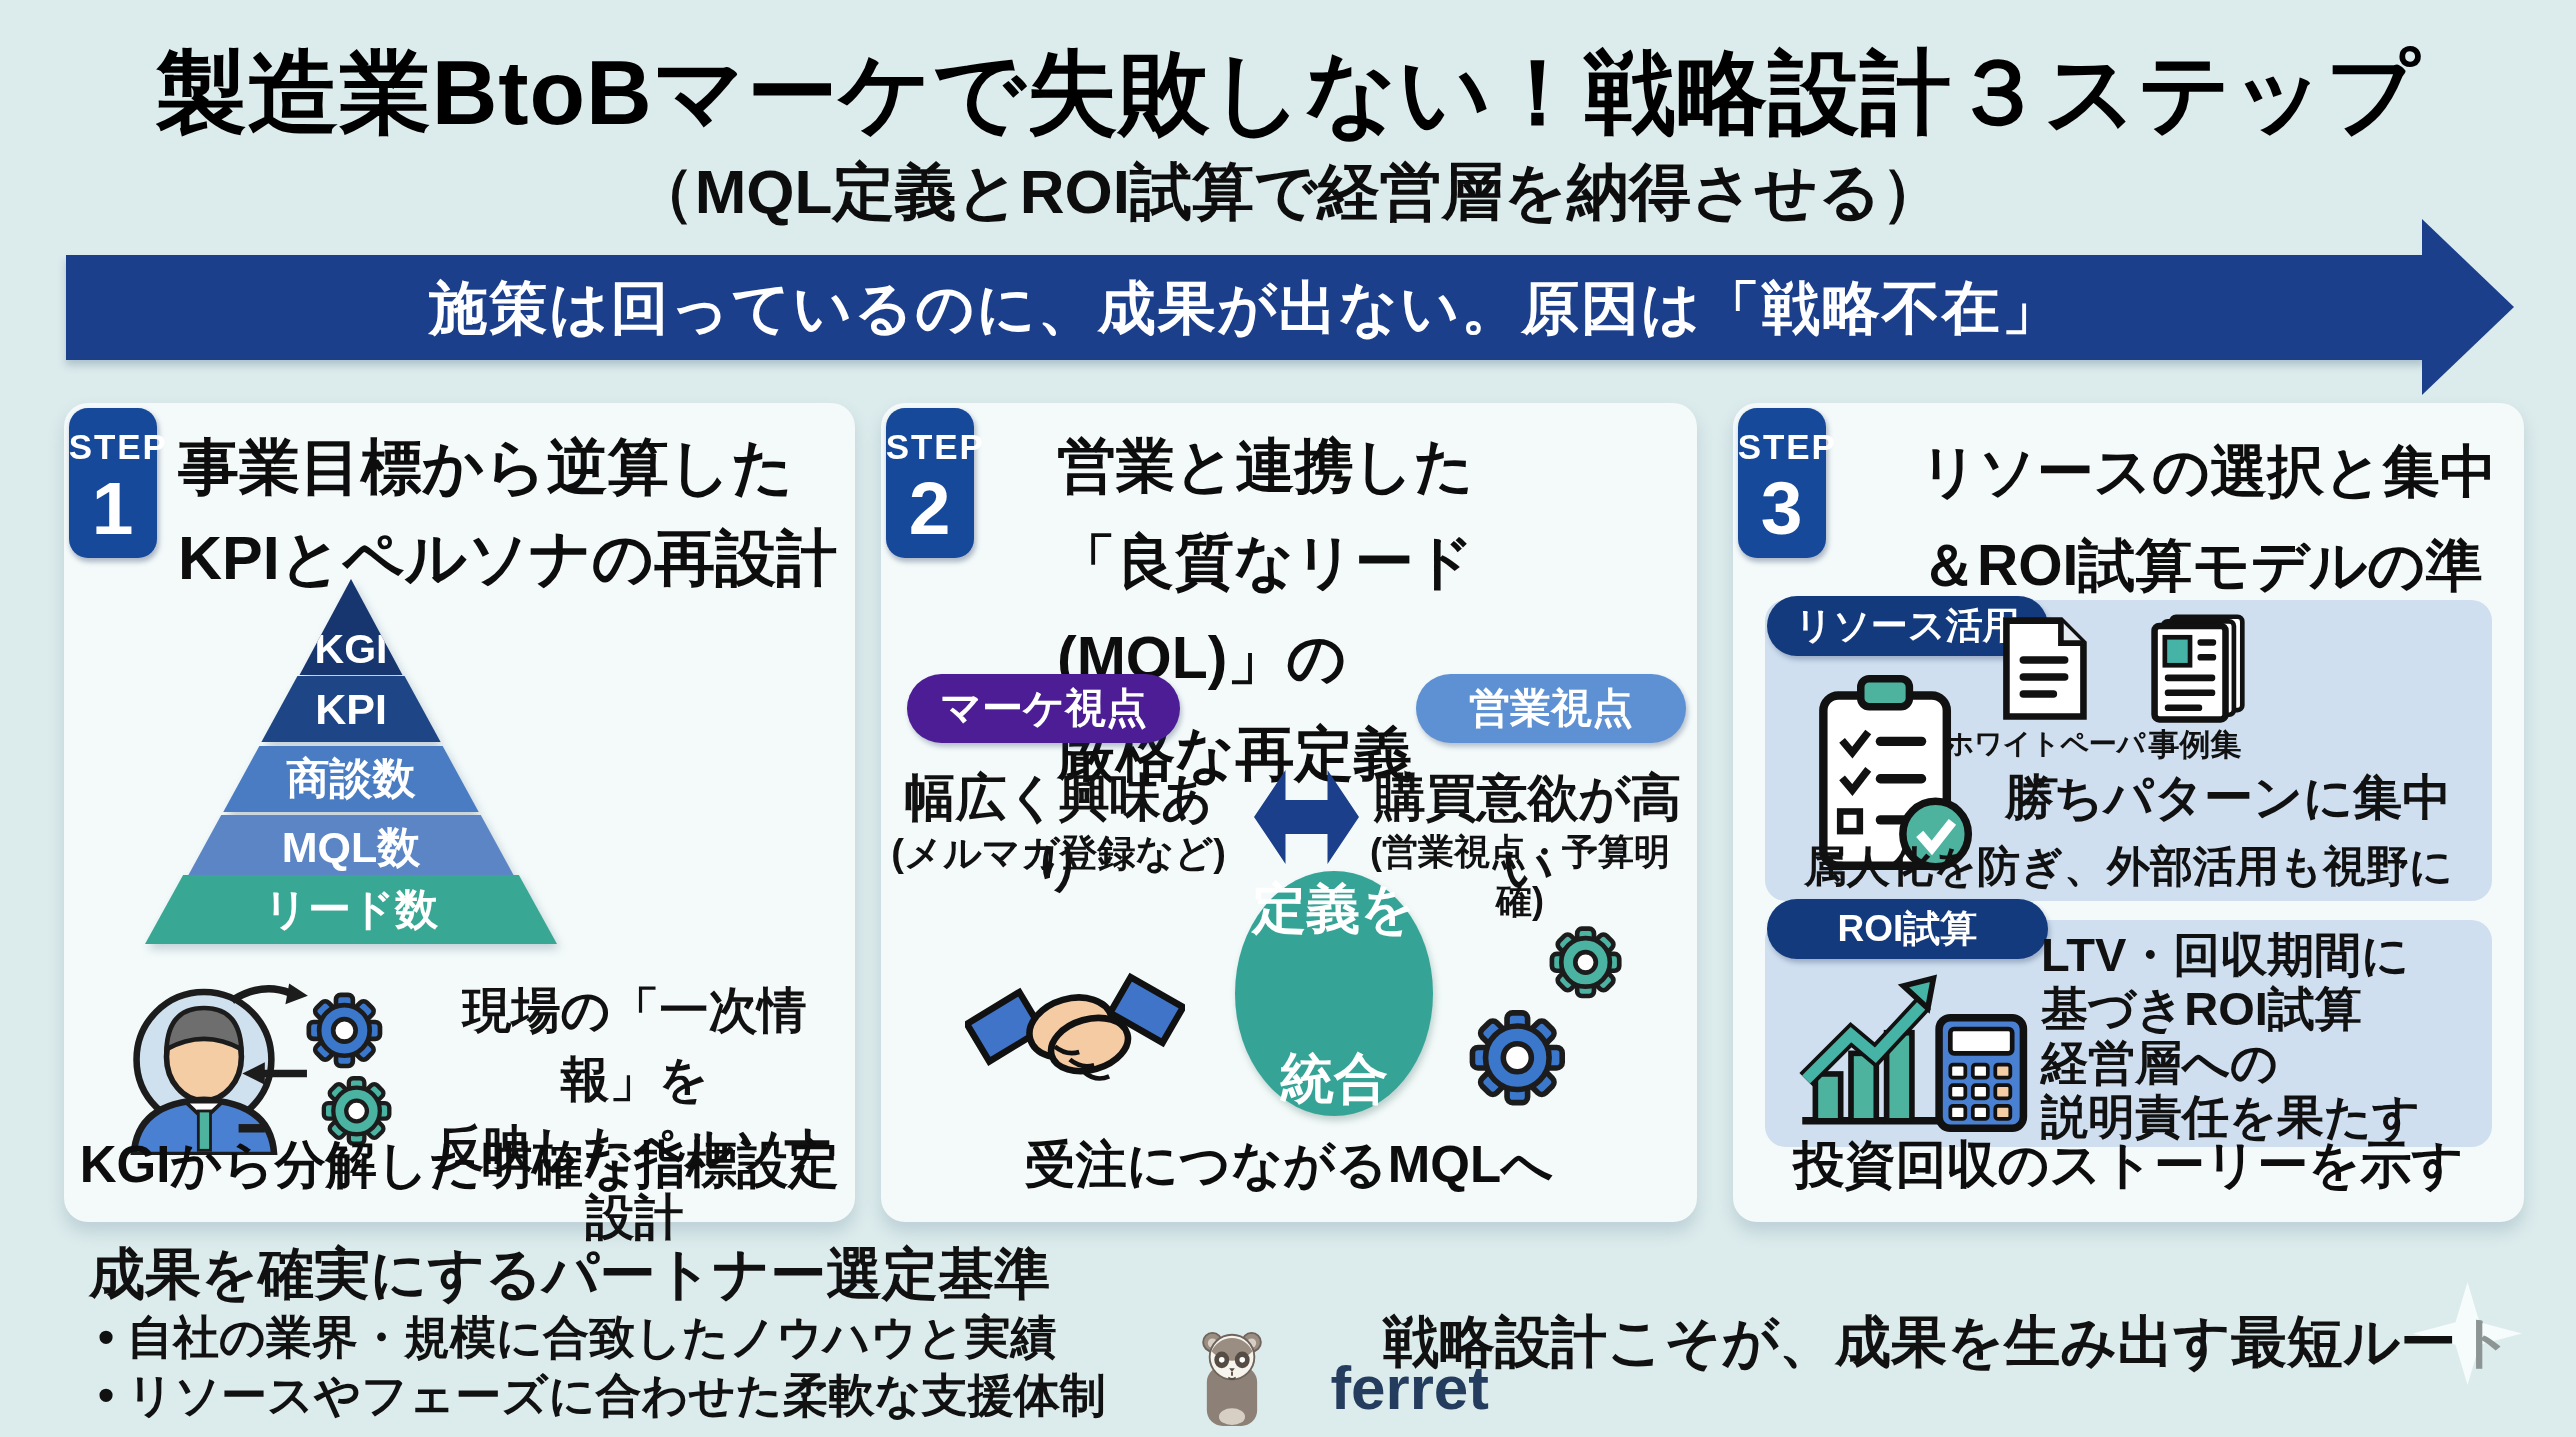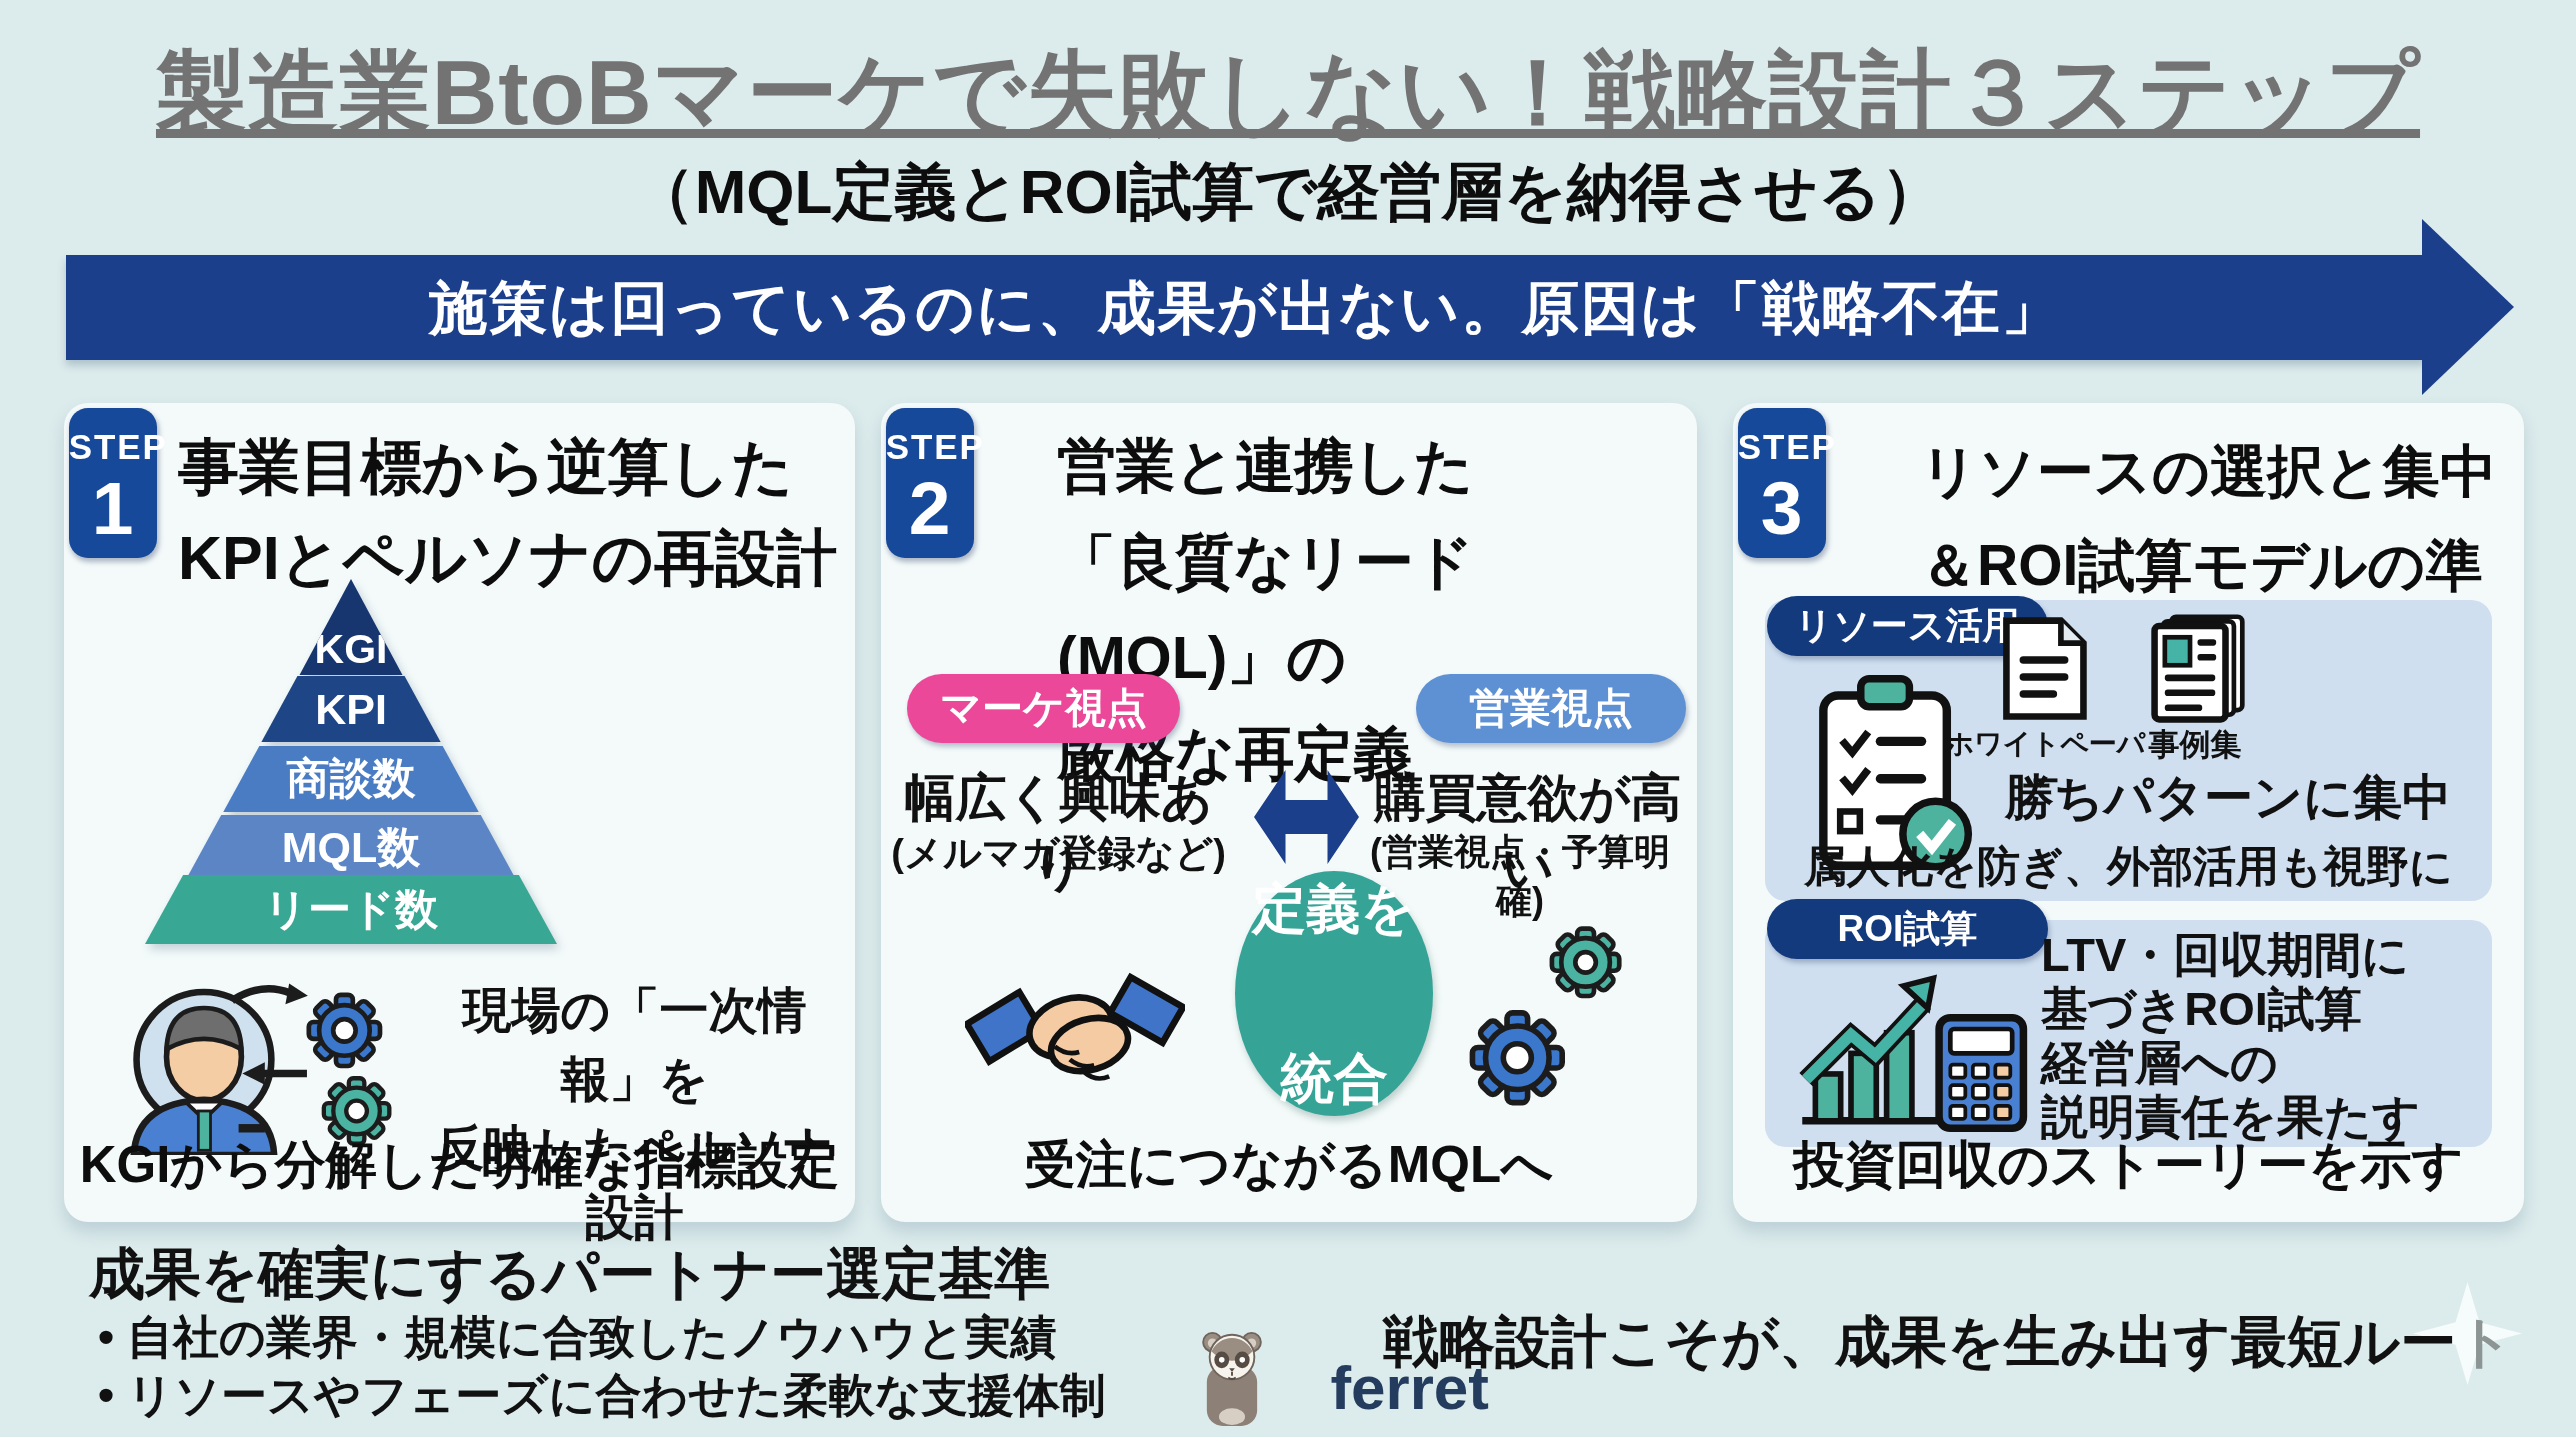--- a/index.html
+++ b/index.html
@@ -4,21 +4,21 @@
 <style>
   html,body{margin:0;padding:0;}
   .page{
     position:relative; width:2576px; height:1438px;
     background:#dcebec; overflow:hidden;
     font-family:"Liberation Sans","DejaVu Sans",sans-serif;
     color:#111;
   }
   .abs{position:absolute;}
   
-  .main-title{left:0;right:0;top:32px;text-align:center;font-size:91px;font-weight:900;letter-spacing:0.9px;color:#737373;text-decoration:underline;}
+  .main-title{left:0;right:0;top:32px;text-align:center;font-size:91px;font-weight:900;letter-spacing:0.9px;color:#000000;}
   .sub-title{left:0;right:0;top:150px;text-align:center;font-size:62px;font-weight:900;color:#0d0d0d;}
   
   .banner-body{left:66px;top:255px;width:2359px;height:105px;background:#1c3f8c;box-shadow:0 5.6px 7.5px rgba(90,120,140,.35);}
   .banner-head{left:2422px;top:219px;width:0;height:0;border-top:88px solid transparent;border-bottom:88px solid transparent;border-left:92px solid #1c3f8c;}
   .banner-text{left:66px;top:255px;width:2359px;height:105px;line-height:105px;text-align:center;color:#ffffff;font-size:58px;font-weight:900;letter-spacing:1.9px;}
   
   .panel{top:403px;height:819px;background:#f4fafa;border-radius:24px;box-shadow:0 9.4px 15px rgba(110,145,160,.28);}
   #panel1{left:64px;width:791px;}
   #panel2{left:881px;width:816px;}
   #panel3{left:1733px;width:791px;}
@@ -35,21 +35,21 @@
   .pyr-0{top:0;height:94px;background:#17366f;clip-path:polygon(50% 0%,62.5% 100%,37.5% 100%);align-items:flex-end;padding-bottom:1.9px;font-size:41px;}
   .pyr-1{top:97px;height:66px;background:#1e4585;clip-path:polygon(37% 0%,63% 0%,71.75% 100%,28.25% 100%);font-size:43px;}
   .pyr-2{top:167px;height:66px;background:#4a7cc4;clip-path:polygon(27.75% 0%,72.25% 0%,81% 100%,19% 100%);font-size:43px;}
   .pyr-3{top:236px;height:66px;background:#5c85c6;clip-path:polygon(18.5% 0%,81.5% 0%,90.25% 100%,9.75% 100%);font-size:43px;}
   .pyr-4{top:296px;height:69px;background:#38a794;clip-path:polygon(9.25% 0%,90.75% 0%,100% 100%,0% 100%);font-size:43px;}
   .persona-icon{left:51px;top:560px;}
   .persona-text{left:360px;top:573px;width:421px;text-align:center;font-size:49px;font-weight:900;line-height:69px;}
   .panel-caption{left:0;right:0;bottom:22.5px;text-align:center;font-size:51px;font-weight:900;color:#0d0d0d;}
   
   .pill{height:69px;border-radius:37px;color:#fff;text-align:center;font-size:41px;font-weight:900;line-height:69px;box-shadow:1.9px 3.7px 5.6px rgba(40,60,100,.3);}
-  #pill-mkt{left:26px;top:271px;width:273px;background:#ec4899;}
+  #pill-mkt{left:26px;top:271px;width:273px;background:#4c1d95;}
   #pill-sales{left:535px;top:271px;width:270px;background:#5e91d4;}
   .mkt-desc{left:4.7px;top:361px;width:346px;text-align:center;font-size:51px;font-weight:900;}
   .mkt-sub{left:4.7px;top:425px;width:346px;text-align:center;font-size:38px;font-weight:700;}
   .sales-desc{left:474px;top:361px;width:346px;text-align:center;font-size:51px;font-weight:900;}
   .sales-sub{left:466px;top:425px;width:346px;text-align:center;font-size:36px;font-weight:700;}
   .dbl-arrow{left:373px;top:367px;width:105px;height:94px;background:#1c3f8c;clip-path:polygon(0% 50%,30% 0%,30% 32%,70% 32%,70% 0%,100% 50%,70% 100%,70% 68%,30% 68%,30% 100%);}
   .unify-circle{left:354px;top:468px;width:198px;height:245px;border-radius:50%;background:#35a497;color:#fff;text-align:center;font-size:54px;font-weight:900;line-height:75px;padding-top:0;display:flex;flex-direction:column;justify-content:space-between;box-shadow:1.9px 4.7px 7.5px rgba(60,110,100,.3);}
   .handshake-icon{left:84px;top:529px;}
   .gears2-icon{left:569px;top:505px;}
   

